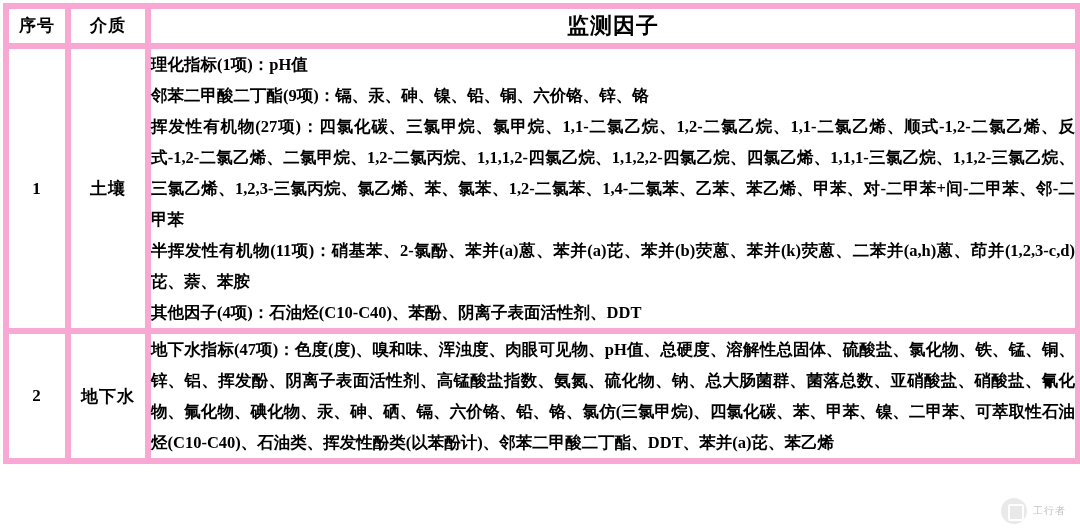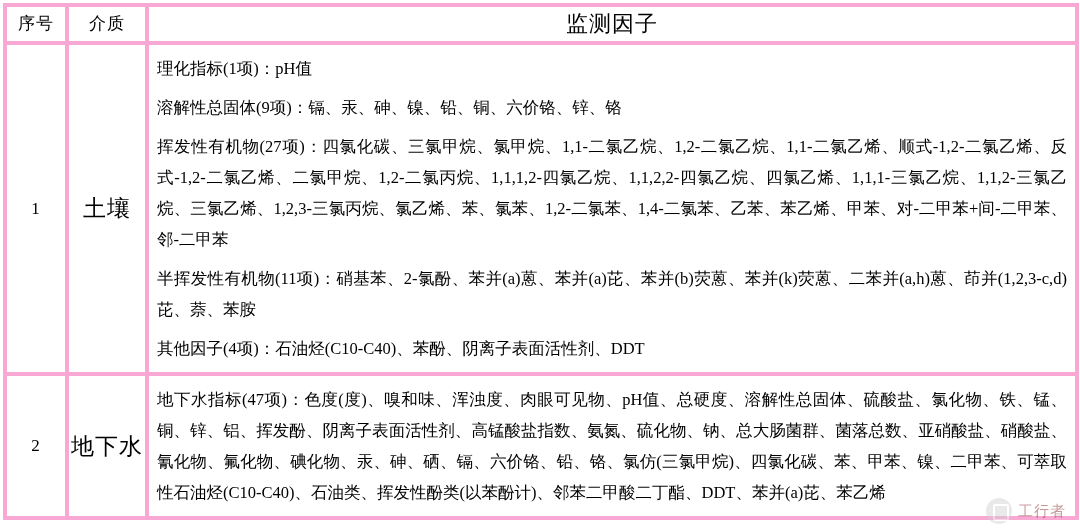--- a/index.html
+++ b/index.html
@@ -21,24 +21,24 @@
     box-sizing: border-box;
   }
   table.factor-table {
     border-collapse: collapse;
     width: 1074px;
     margin: 3px 0 0 3px;
     table-layout: fixed;
   }
   table.factor-table td,
   table.factor-table th {
-    border: 4px solid #f9a8d4;
+    border: 6px solid #f9a8d4;
     vertical-align: middle;
     padding: 0;
-    font-weight: normal;
+    font-weight: bold;
   }
   .col-no { width: 62px; }
   .col-medium { width: 80px; }
   .col-factors { width: 930px; }
 
   .head-cell {
     text-align: center;
     font-size: 17px;
     height: 34px;
     line-height: 34px;
@@ -53,25 +53,25 @@
     letter-spacing: 1px;
   }
   .factors-cell {
     padding: 6px 10px 8px 12px;
     font-size: 16.5px;
     line-height: 31px;
     text-align: justify;
     text-justify: inter-ideograph;
   }
   .factors-cell p {
-    margin: 8px;
+    margin: 0;
     padding: 0;
   }
   .vertical-label {
-    font-size: 23px;
+    font-size: 17px;
     letter-spacing: 1px;
   }
   
   .watermark {
     position: absolute;
     right: 14px;
     bottom: 10px;
     display: flex;
     align-items: center;
     gap: 6px;
@@ -89,22 +89,22 @@
     content: "";
     position: absolute;
     left: 7px;
     top: 6px;
     width: 12px;
     height: 13px;
     border: 2px solid #ffffff;
     border-radius: 2px;
   }
   .wm-text {
-    font-size: 15px;
-    color: #7f1d1d;
+    font-size: 10px;
+    color: #737373;
     font-family: "Liberation Sans", sans-serif;
     letter-spacing: 1px;
   }
 </style>
 </head>
 <body>
 
 <div class="page">
 
   <table class="factor-table">
@@ -119,21 +119,21 @@
         <th class="head-cell">介质</th>
         <th class="head-cell wide">监测因子</th>
       </tr>
     </thead>
     <tbody>
       <tr>
         <td class="center-cell">1</td>
         <td class="center-cell vertical-label">土壤</td>
         <td class="factors-cell">
           <p>理化指标(1项)：pH值</p>
-          <p>溶解性总固体(9项)：镉、汞、砷、镍、铅、铜、六价铬、锌、铬</p>
+          <p>邻苯二甲酸二丁酯(9项)：镉、汞、砷、镍、铅、铜、六价铬、锌、铬</p>
           <p>挥发性有机物(27项)：四氯化碳、三氯甲烷、氯甲烷、1,1-二氯乙烷、1,2-二氯乙烷、1,1-二氯乙烯、顺式-1,2-二氯乙烯、反式-1,2-二氯乙烯、二氯甲烷、1,2-二氯丙烷、1,1,1,2-四氯乙烷、1,1,2,2-四氯乙烷、四氯乙烯、1,1,1-三氯乙烷、1,1,2-三氯乙烷、三氯乙烯、1,2,3-三氯丙烷、氯乙烯、苯、氯苯、1,2-二氯苯、1,4-二氯苯、乙苯、苯乙烯、甲苯、对-二甲苯+间-二甲苯、邻-二甲苯</p>
           <p>半挥发性有机物(11项)：硝基苯、2-氯酚、苯并(a)蒽、苯并(a)芘、苯并(b)荧蒽、苯并(k)荧蒽、二苯并(a,h)蒽、茚并(1,2,3-c,d)芘、萘、苯胺</p>
           <p>其他因子(4项)：石油烃(C10-C40)、苯酚、阴离子表面活性剂、DDT</p>
         </td>
       </tr>
       <tr>
         <td class="center-cell">2</td>
         <td class="center-cell vertical-label">地下水</td>
         <td class="factors-cell">
           <p>地下水指标(47项)：色度(度)、嗅和味、浑浊度、肉眼可见物、pH值、总硬度、溶解性总固体、硫酸盐、氯化物、铁、锰、铜、锌、铝、挥发酚、阴离子表面活性剂、高锰酸盐指数、氨氮、硫化物、钠、总大肠菌群、菌落总数、亚硝酸盐、硝酸盐、氰化物、氟化物、碘化物、汞、砷、硒、镉、六价铬、铅、铬、氯仿(三氯甲烷)、四氯化碳、苯、甲苯、镍、二甲苯、可萃取性石油烃(C10-C40)、石油类、挥发性酚类(以苯酚计)、邻苯二甲酸二丁酯、DDT、苯并(a)芘、苯乙烯</p>

